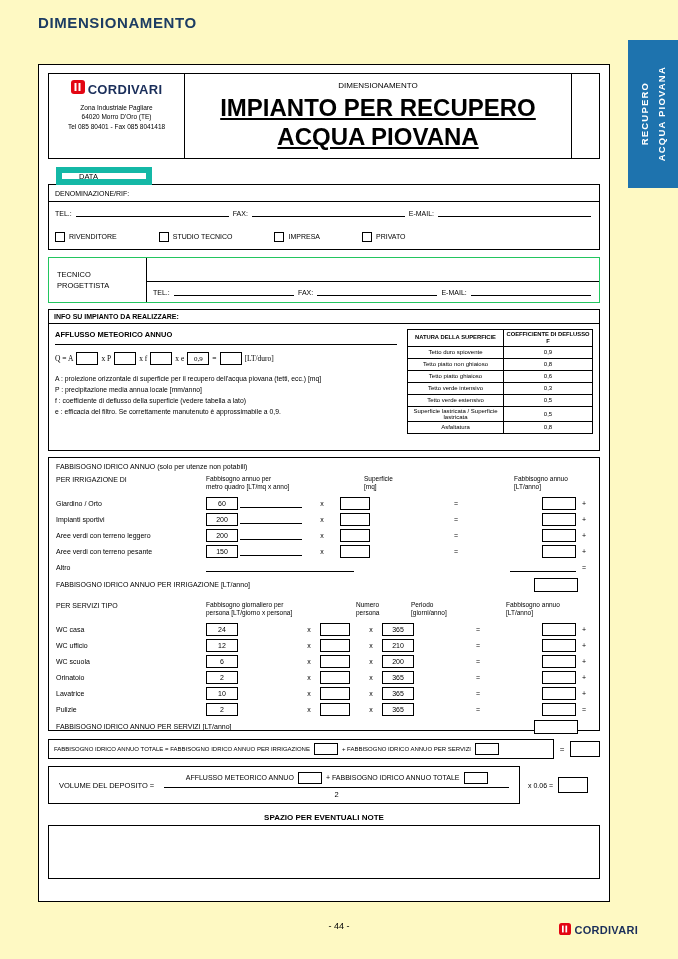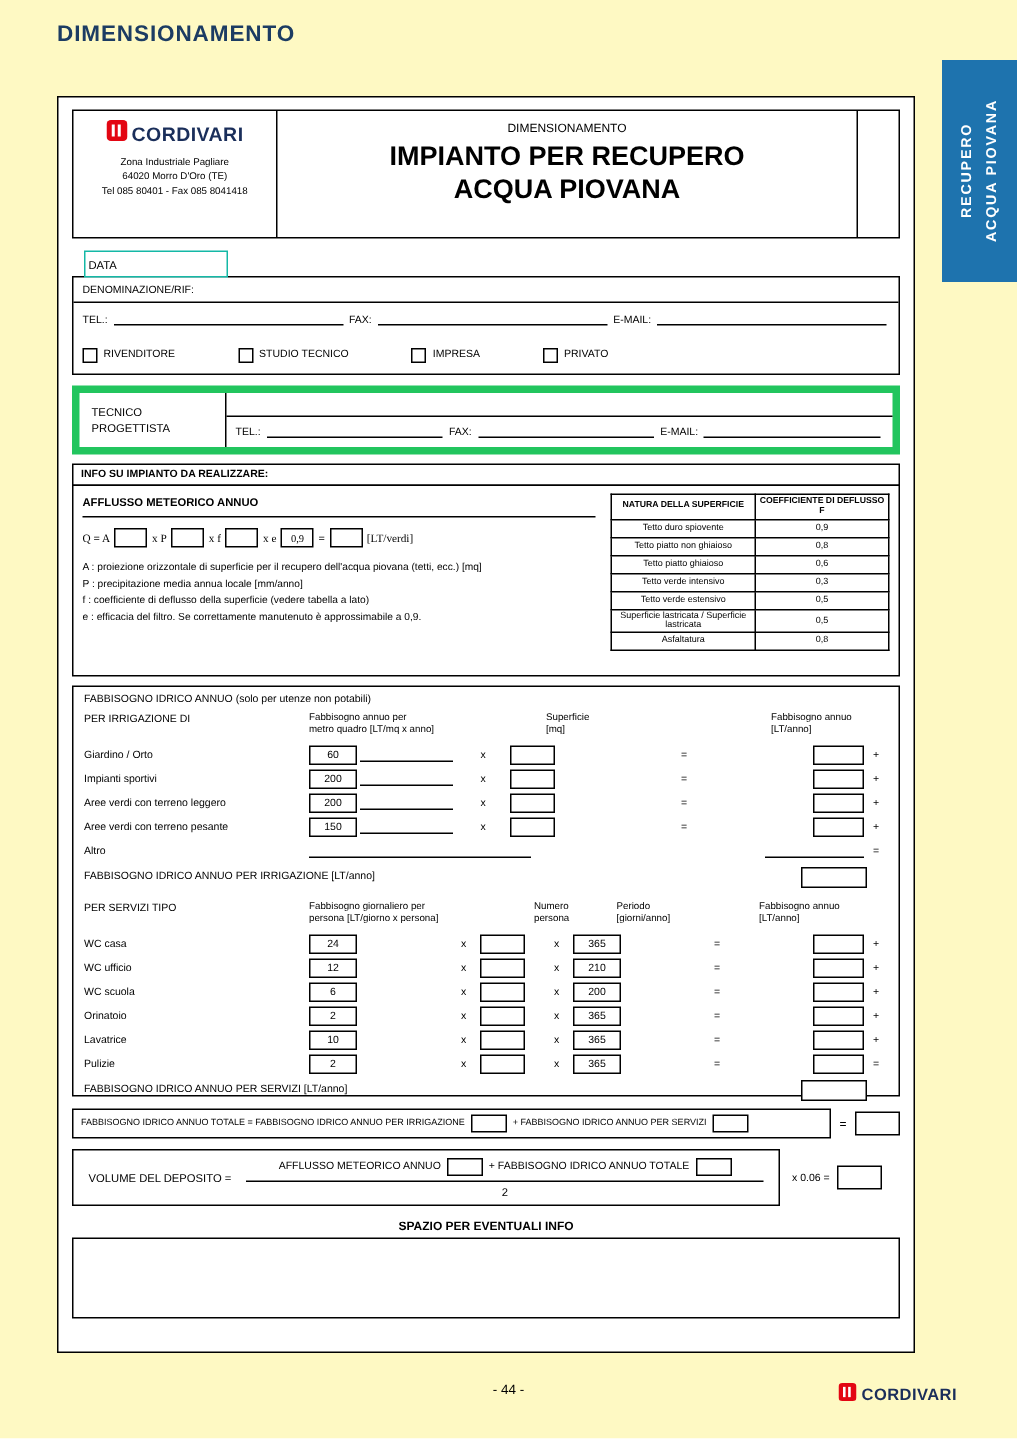--- a/index.html
+++ b/index.html
@@ -14,37 +14,37 @@
   .main { position:absolute; left:38px; top:64px; width:572px; height:838px; border:1.5px solid #000; padding:8px 9px; background:#fff; }
 
   
   .hdr-box { display:flex; border:1px solid #000; height:86px; }
   .brand-cell { width:136px; border-right:1px solid #000; padding:6px 3px 2px; text-align:center; }
   .logo-row { display:flex; align-items:center; justify-content:center; gap:3px; margin-bottom:5px; }
   .logo-name { font-size:13px; font-weight:bold; color:#1a2e5a; letter-spacing:.3px; }
   .addr { font-size:6.5px; line-height:1.45; }
   .title-cell { flex:1; text-align:center; padding-top:7px; }
   .kicker { font-size:8px; margin-bottom:4px; }
-  .big-title { font-size:18px; font-weight:bold; line-height:1.2; white-space:pre-line; }
+  .big-title { font-size:24px; font-weight:bold; line-height:1.2; white-space:pre-line;text-decoration:underline; }
   .corner-cell { width:28px; border-left:1px solid #000; }
 
   
-  .data-box { width:96px; height:18px; border:1px solid #14b8a6; margin:8px 0 -1px 8px; display:flex; align-items:center; padding-left:2px; font-size:7.5px; position:relative; z-index:2; background:#fff; }
+  .data-box { width:96px; height:18px; border:6px solid #14b8a6; margin:8px 0 -1px 8px; display:flex; align-items:center; padding-left:17px; font-size:7.5px; position:relative; z-index:2; background:#fff; }
   .rich-box { border:1px solid #000; display:flex; height:66px; }
   .side-label { width:98px; border-right:1px solid #000; display:flex; align-items:center; padding-left:8px; font-size:7.5px; white-space:pre-line; line-height:1.5; }
   .rich-content { flex:1; display:flex; flex-direction:column; }
   .denom-row { height:17px; border-bottom:1px solid #000; display:flex; align-items:center; padding-left:6px; font-size:7px; }
   .tfe-row { height:22px; display:flex; align-items:center; padding:0 8px 0 6px; font-size:7px; gap:4px; }
   .tfe-line { border-bottom:1px solid #000; height:0; flex:1; align-self:center; margin-top:7px; }
   .check-row { flex:1; display:flex; align-items:center; padding:0 6px; font-size:7px; gap:42px; }
   .chk { display:flex; align-items:center; gap:4px; }
   .cbx { width:10px; height:10px; border:1px solid #000; background:#fff; }
 
   
-  .tec-box { border:5px solid #22c55e; display:flex; height:46px; margin-top:7px; }
+  .tec-box { border:1px solid #22c55e; display:flex; height:46px; margin-top:7px; }
   .tec-content { flex:1; display:flex; flex-direction:column; }
   .tec-empty { flex:1; border-bottom:1px solid #000; }
   .tec-tfe { height:20px; }
 
   
   .info-row { border:1px solid #000; height:15px; display:flex; align-items:center; padding-left:5px; font-size:7px; font-weight:bold; margin-top:6px; }
 
   
   .aff-box { border:1px solid #000; height:128px; display:flex; margin-top:-1px; padding:4px 6px; gap:10px; }
   .aff-left { flex:1; display:flex; flex-direction:column; }
@@ -214,21 +214,21 @@
           <span>Q = A</span>
           <span class="fbox"></span>
           <span>x P</span>
           <span class="fbox"></span>
           <span>x f</span>
           <span class="fbox"></span>
           <span>x e</span>
           <span class="fbox">0,9</span>
           <span>=</span>
           <span class="fbox"></span>
-          <span>[LT/verdi]</span>
+          <span>[LT/duro]</span>
         </div>
         <div class="aff-notes">
           <div>A : proiezione orizzontale di superficie per il recupero dell'acqua piovana (tetti, ecc.) [mq]</div>
           <div>P : precipitazione media annua locale [mm/anno]</div>
           <div>f : coefficiente di deflusso della superficie (vedere tabella a lato)</div>
           <div>e : efficacia del filtro. Se correttamente manutenuto è approssimabile a 0,9.</div>
         </div>
       </div>
       <table class="coef-table">
         <tbody>
@@ -452,21 +452,21 @@
             <span>+ FABBISOGNO IDRICO ANNUO TOTALE</span>
             <span class="gsmall"></span>
           </div>
           <div class="frac-bot">2</div>
         </div>
       </div>
       <div class="vol-factor">x 0.06 =</div>
       <div class="vol-result"></div>
     </div>
 
-    <div class="note-title">SPAZIO PER EVENTUALI INFO</div>
+    <div class="note-title">SPAZIO PER EVENTUALI NOTE</div>
     <div class="note-box"></div>
 
   </div>
 
   <div class="page-num">- 44 -</div>
 
   <div class="footer-logo">
     <span>
       <svg width="12" height="12" viewBox="0 0 14 14">
           <rect width="14" height="14" rx="3" fill="#e30613"></rect>

